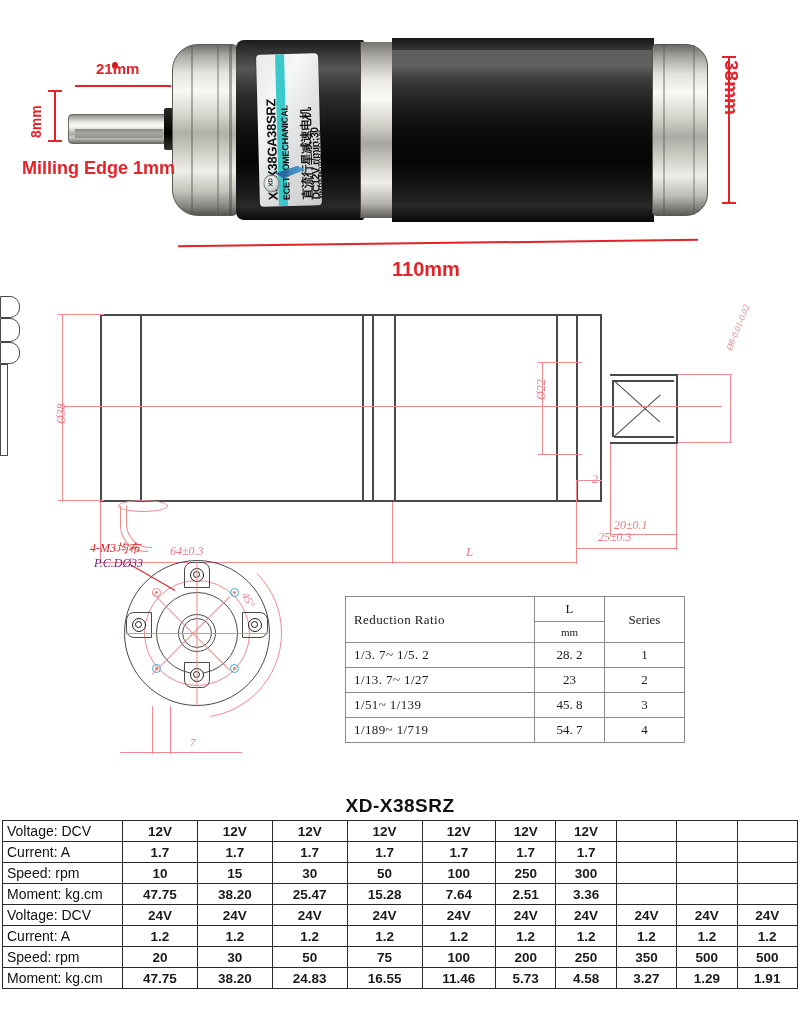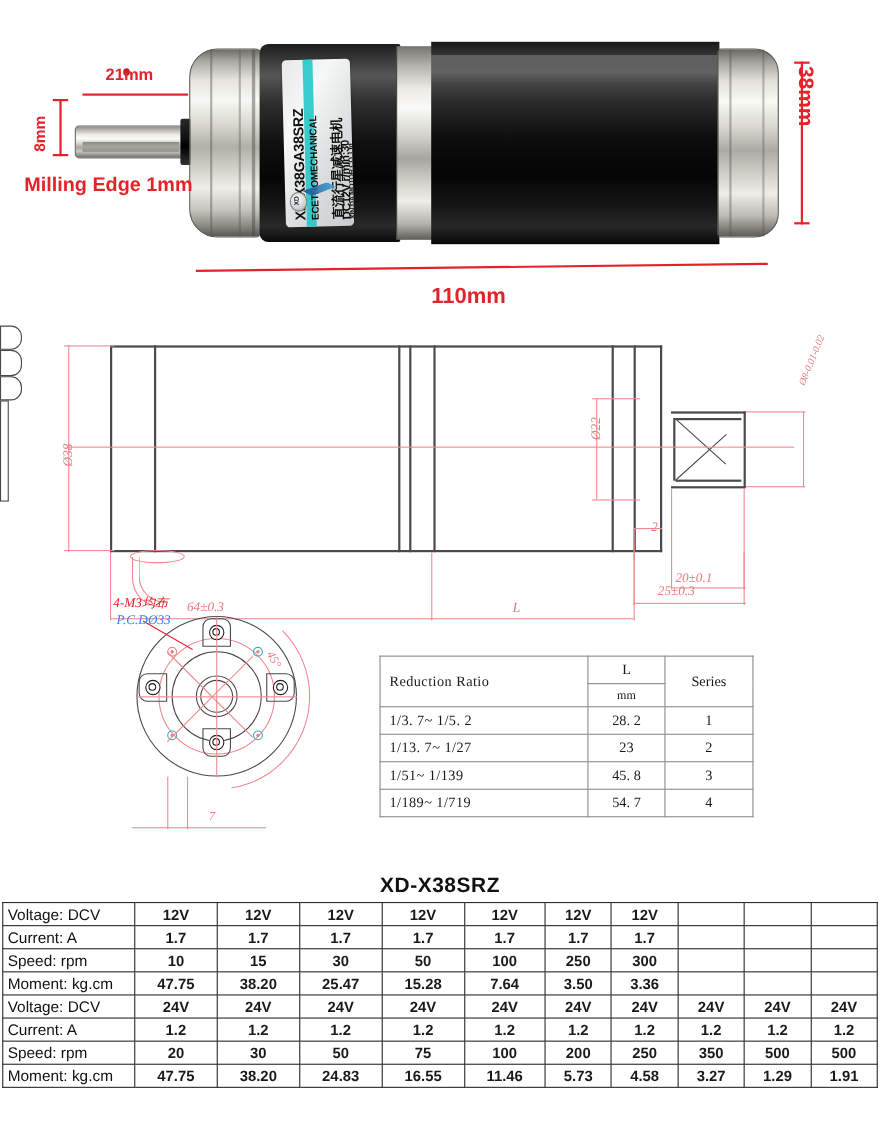--- a/index.html
+++ b/index.html
@@ -279,22 +279,22 @@
   }
   .bolt { position:absolute; width:14px; height:14px; border-radius:50%; border:1.8px solid #1f1f1f; background:#fff; }
   .bolt-i { position:absolute; width:7px; height:7px; border-radius:50%; border:1.4px solid #1f1f1f; }
   .pin { position:absolute; width:9px; height:9px; border-radius:50%; border:1.3px solid #f08a8e; }
   .pin-c { position:absolute; width:3px; height:3px; border-radius:50%; background:#e77c80; }
   .pin-t { position:absolute; width:9px; height:9px; border-radius:50%; border:1.3px solid #39a9c8; }
 
   .xline { position:absolute; background:#f08a8e; height:1px; transform-origin:left center; }
 
   #ev-t1 { position:absolute; left:0px; top:-6px; color:#e32229; font-size:12px;
-           font-family:"Liberation Serif",serif; font-style:italic; white-space:nowrap;margin-left:13px; }
-  #ev-t2 { position:absolute; left:16px; top:10px; color:#3b82f6; font-size:12px;
+           font-family:"Liberation Serif",serif; font-style:italic; white-space:nowrap; }
+  #ev-t2 { position:absolute; left:4px; top:10px; color:#701a75; font-size:12px;
            font-family:"Liberation Serif",serif; font-style:italic; white-space:nowrap; }
   #ev-lead { position:absolute; left:40px; top:18px; width:52px; height:1.2px;
              background:#e32229; transform-origin:left center; transform:rotate(30deg); }
   #ev-45 { position:absolute; left:160px; top:44px; color:#e77c80; font-size:11px;
            font-family:"Liberation Serif",serif; font-style:italic;
            transform-origin:left top; transform:rotate(60deg); }
   #ev-arc { position:absolute; left:22px; top:2px; width:170px; height:170px;
             border:1.2px solid #f08a8e; border-radius:50%;
             clip-path: polygon(50% 50%, 100% 0, 118% 60%, 60% 112%); }
   #ev-7 { position:absolute; left:100px; top:190px; color:#e77c80; font-size:11px;
@@ -608,21 +608,21 @@
         <td class="empty"></td>
         <td class="empty"></td>
       </tr>
       <tr>
         <td class="rowlabel">Moment: kg.cm</td>
         <td>47.75</td>
         <td>38.20</td>
         <td>25.47</td>
         <td>15.28</td>
         <td>7.64</td>
-        <td>3.50</td>
+        <td>2.51</td>
         <td>3.36</td>
         <td class="empty"></td>
         <td class="empty"></td>
         <td class="empty"></td>
       </tr>
       <tr>
         <td class="rowlabel">Voltage: DCV</td>
         <td>24V</td>
         <td>24V</td>
         <td>24V</td>

